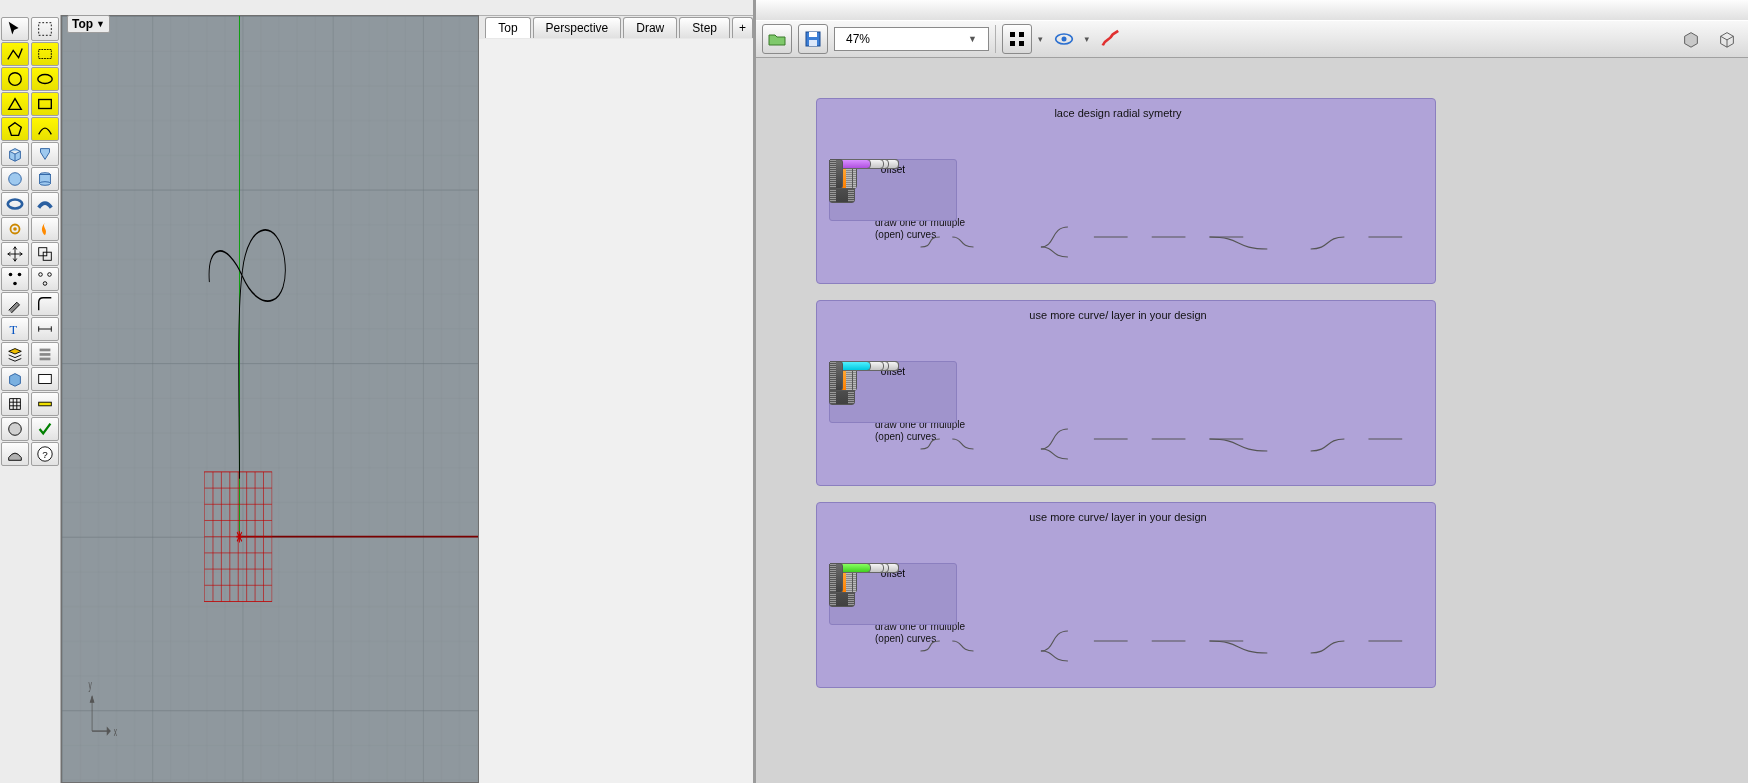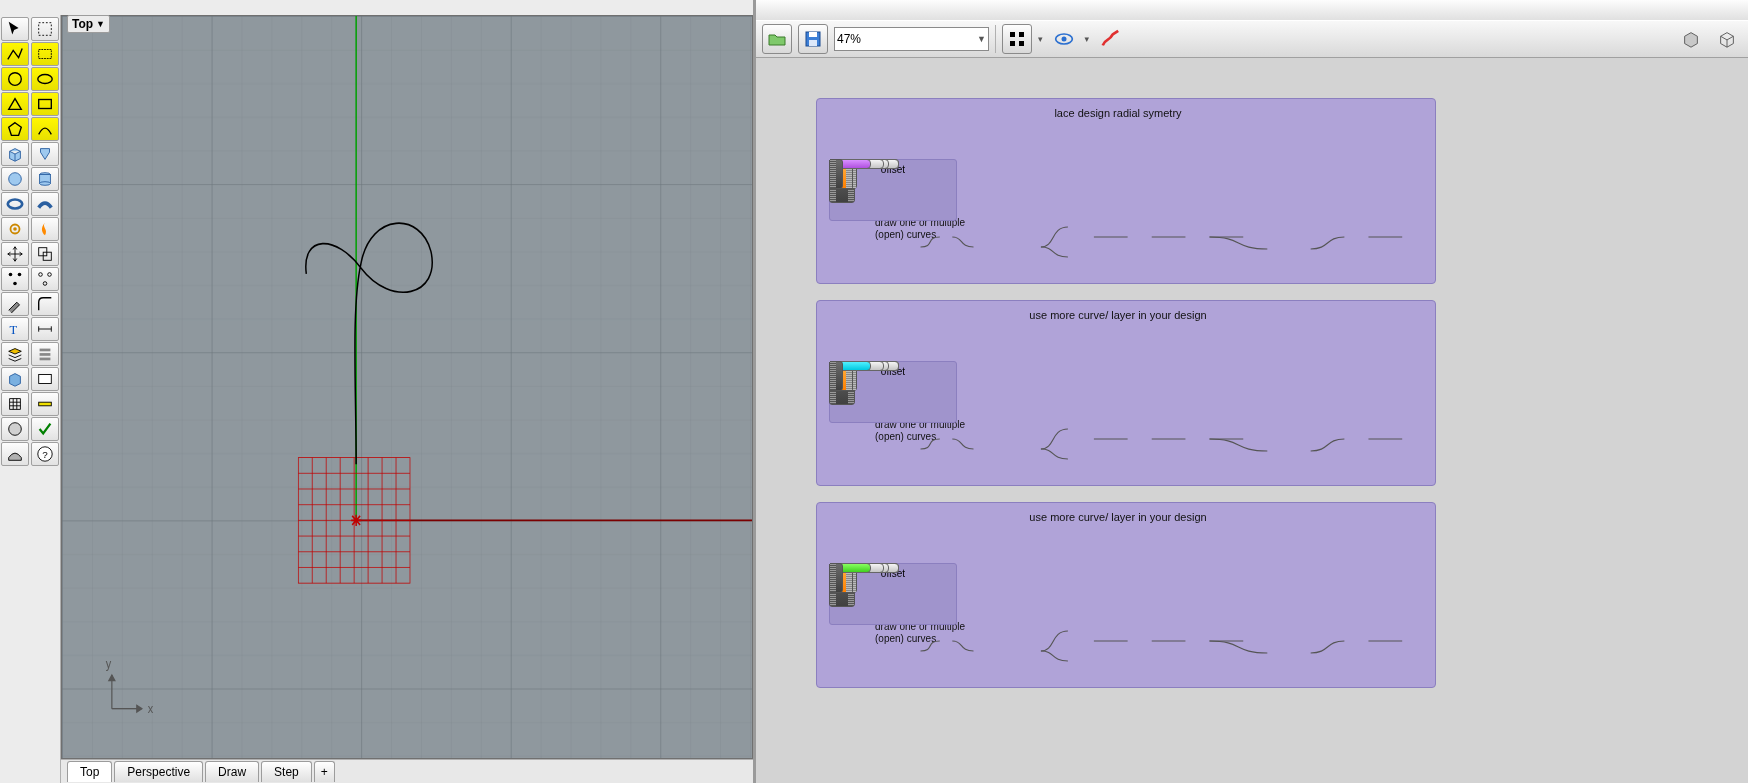--- a/index.html
+++ b/index.html
@@ -21,38 +21,38 @@
   #rhino{width:753px;height:783px;position:relative;display:flex;flex-direction:column;}
   #rhino-top{height:15px;background:#ececec;}
   #rhino-body{flex:1;display:flex;position:relative;}
   
   #toolbox{width:61px;background:#ececec;border-right:1px solid #b0b0b0;display:flex;flex-direction:column;padding-top:2px;}
   .toolrow{display:flex;height:25px;}
   .toolbtn{width:28px;height:24px;margin:0 1px 1px 1px;border:1px solid #a0a0a0;border-radius:2px;background:linear-gradient(#fdfdfd,#e2e2e2);display:flex;align-items:center;justify-content:center;font-size:13px;position:relative;cursor:pointer;}
   .toolbtn.hl{background:linear-gradient(#fff700,#e8e000);}
   .toolbtn svg{width:18px;height:18px;}
   
-  #vp-wrap{flex:1;display:flex;flex-direction:column;position:relative;justify-content:space-between;}
+  #vp-wrap{flex:1;display:flex;flex-direction:row;position:relative;justify-content:space-between;}
   #vp-title{position:absolute;top:0;left:6px;z-index:5;background:#ececec;border:1px solid #9c9c9c;border-radius:2px;padding:1px 4px;display:flex;align-items:center;gap:3px;font-weight:bold;font-size:12px;}
   #vp-title .dd{font-size:9px;}
   #viewport{flex:1;background:#8f989e;position:relative;overflow:hidden;border:1px solid #707070;margin:0;}
   
   #viewport svg.grid{position:absolute;inset:0;width:100%;height:100%;}
   
   #vtabs{height:24px;background:#e8e8e8;border-top:1px solid #b0b0b0;display:flex;align-items:center;padding-left:6px;gap:2px;}
   .vtab{padding:3px 12px;border:1px solid #9c9c9c;border-bottom:none;border-radius:3px 3px 0 0;background:linear-gradient(#fff,#e0e0e0);cursor:pointer;font-size:12px;}
   .vtab.active{background:#fff;font-weight:normal;}
   .vtab.plus{padding:3px 6px;}
   
   #gh{flex:1;height:783px;display:flex;flex-direction:column;background:var(--bg-grey);border-left:3px solid #9a9a9a;}
   #gh-top{height:20px;background:linear-gradient(#fdfdfd,#e0e0e0);}
   #gh-tb{height:38px;background:linear-gradient(#f8f8f8,#d9d9d9);border-top:1px solid #fff;border-bottom:1px solid #a0a0a0;display:flex;align-items:center;padding:0 6px;gap:6px;}
   .ghbtn{width:30px;height:30px;border:1px solid #8a8a8a;border-radius:3px;background:linear-gradient(#fefefe,#d8d8d8);display:flex;align-items:center;justify-content:center;cursor:pointer;}
   .ghbtn svg{width:20px;height:20px;}
-  #zoom{width:155px;height:24px;border:1px solid #8a8a8a;background:#fff;padding:2px 2px;font-size:12px;display:flex;align-items:center;justify-content:space-between;}
+  #zoom{width:155px;height:24px;border:1px solid #8a8a8a;background:#fff;padding:2px 11px;font-size:12px;display:flex;align-items:center;justify-content:space-between;}
   #zoom .dd{font-size:9px;color:#555;}
   .sep{width:1px;height:28px;background:#b0b0b0;}
   #gh-tb .spacer{flex:1;}
   
   #gh-canvas{flex:1;background:#d3d3d3;position:relative;overflow:hidden;padding:40px 20px 20px 60px;}
   #gh-title{font-size:26px;font-weight:bold;color:#000;margin:0 0 18px 30px;white-space:nowrap;}
   .cluster{background:#b0a3d8;border:1px solid #8b7fbf;border-radius:4px;margin-bottom:16px;padding:8px 28px 14px 12px;position:relative;width:620px;}
   .cluster-title{text-align:center;font-size:11px;color:#111;margin-bottom:6px;}
   .cluster-note{position:absolute;font-size:10px;color:#111;line-height:1.2;margin-left:26px;}
   .note-curve{left:20px;top:58px;width:100px;}

